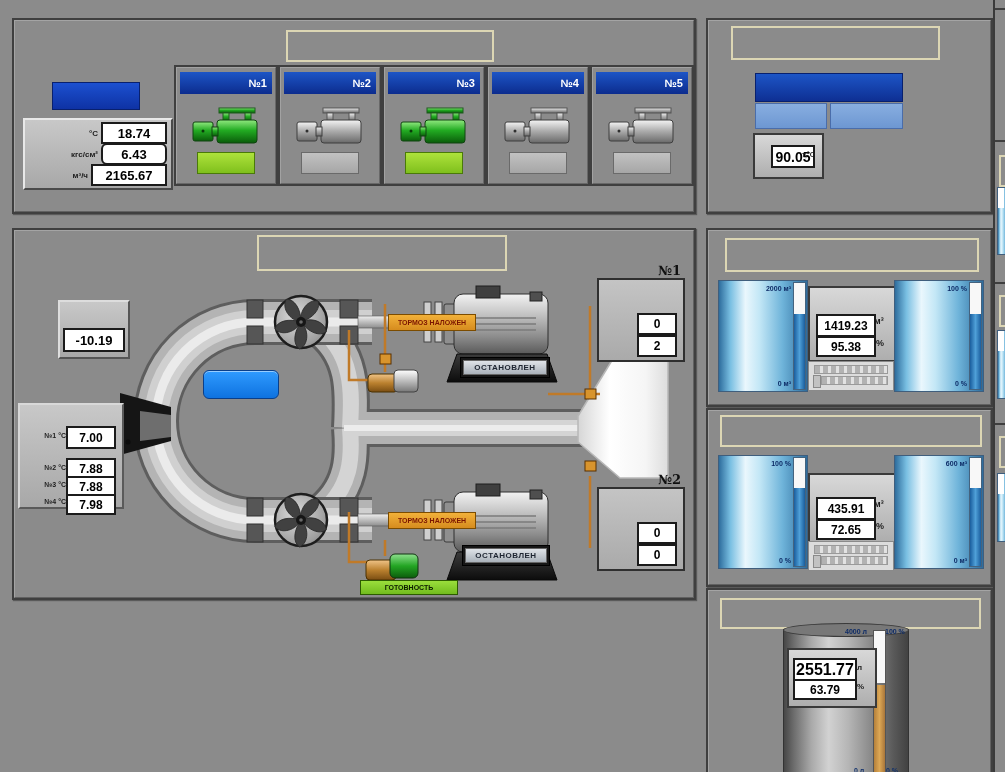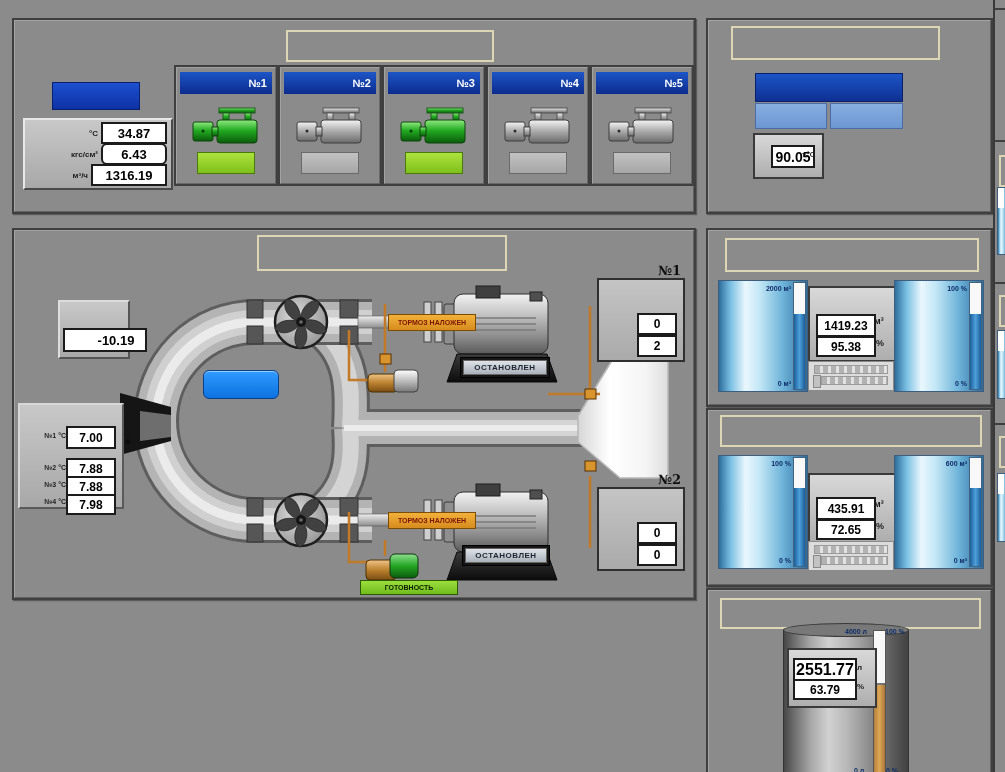--- a/index.html
+++ b/index.html
@@ -90,29 +90,29 @@
 
 <div class="screen">
 
   <div class="panel" style="left:12px;top:18px;width:680px;height:192px;">
     <div class="tbox" style="left:272px;top:10px;width:204px;height:28px;"></div>
     <div class="bluebar" style="left:38px;top:62px;width:86px;height:26px;background:linear-gradient(180deg,#1c50d0,#0e32a4);border:1px solid #08206e;"></div>
 
     <div class="raised" style="left:9px;top:98px;width:146px;height:68px;">
       <div class="meas-row" style="top:3px;">
         <span class="ulabel">°С</span>
-        <div class="vbox" style="position:static;width:62px;height:18px;">34.87</div>
+        <div class="vbox" style="position:static;width:62px;height:18px;">18.74</div>
       </div>
       <div class="meas-row" style="top:24px;">
         <span class="ulabel">кгс/см²</span>
         <div class="vbox" style="position:static;width:62px;height:18px;border-radius:6px;">6.43</div>
       </div>
       <div class="meas-row" style="top:45px;">
         <span class="ulabel">м³/ч</span>
-        <div class="vbox" style="position:static;width:72px;height:18px;">1316.19</div>
+        <div class="vbox" style="position:static;width:72px;height:18px;">2165.67</div>
       </div>
     </div>
 
     <div class="pump-card" style="left:160px;top:45px;">
       <div class="pump-header">№1</div>
       <svg class="abs" style="left:15px;top:40px;" width="70" height="40" viewBox="0 0 70 40">
           <use href="#pump-green"></use>
         </svg>
       <div class="pump-ind ind-on"></div>
     </div>
@@ -313,21 +313,21 @@
         <rect x="380" y="140" width="24" height="22" rx="4" fill="url(#grayCylG)" stroke="#444"></rect>
       </g>
 
       <g>
         <rect x="352" y="330" width="30" height="20" rx="4" fill="url(#tanG)" stroke="#4a3000"></rect>
         <rect x="376" y="324" width="28" height="24" rx="5" fill="url(#greenCylG)" stroke="#113311"></rect>
       </g>
     </svg>
 
     <div class="raised" style="left:44px;top:70px;width:68px;height:55px;border-color:#ddd #555 #555 #ddd;">
-      <div class="vbox" style="left:3px;top:26px;width:58px;height:20px;padding-left:22px;">-10.19</div>
+      <div class="vbox" style="left:3px;top:26px;width:58px;height:20px;">-10.19</div>
     </div>
 
     <div class="bluebtn" style="left:189px;top:140px;width:74px;height:27px;"></div>
 
     <div class="raised" style="left:4px;top:173px;width:102px;height:102px;border-color:#d8d8d8 #5a5a5a #5a5a5a #d8d8d8;">
       <span class="ulabel abs" style="right:56px;top:27px;font-size:7px;">№1 °С</span>
       <div class="vbox" style="right:6px;top:21px;width:46px;height:19px;font-size:12px;">7.00</div>
       <span class="ulabel abs" style="right:56px;top:59px;font-size:7px;">№2 °С</span>
       <div class="vbox" style="right:6px;top:53px;width:46px;height:17px;font-size:12px;">7.88</div>
       <span class="ulabel abs" style="right:56px;top:76px;font-size:7px;">№3 °С</span>

